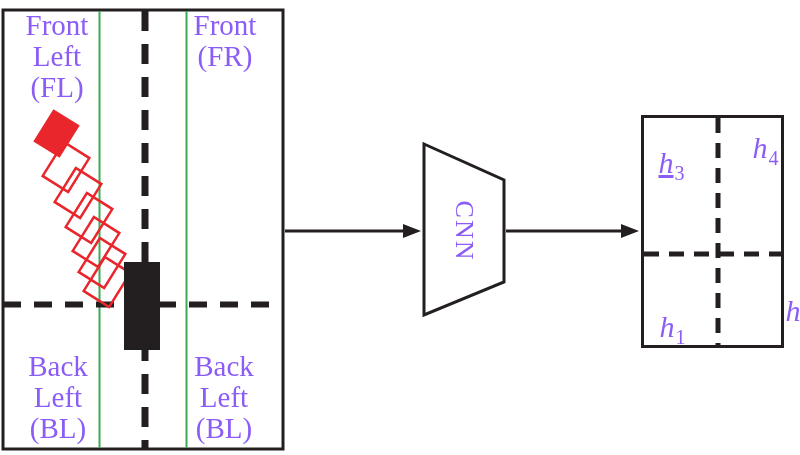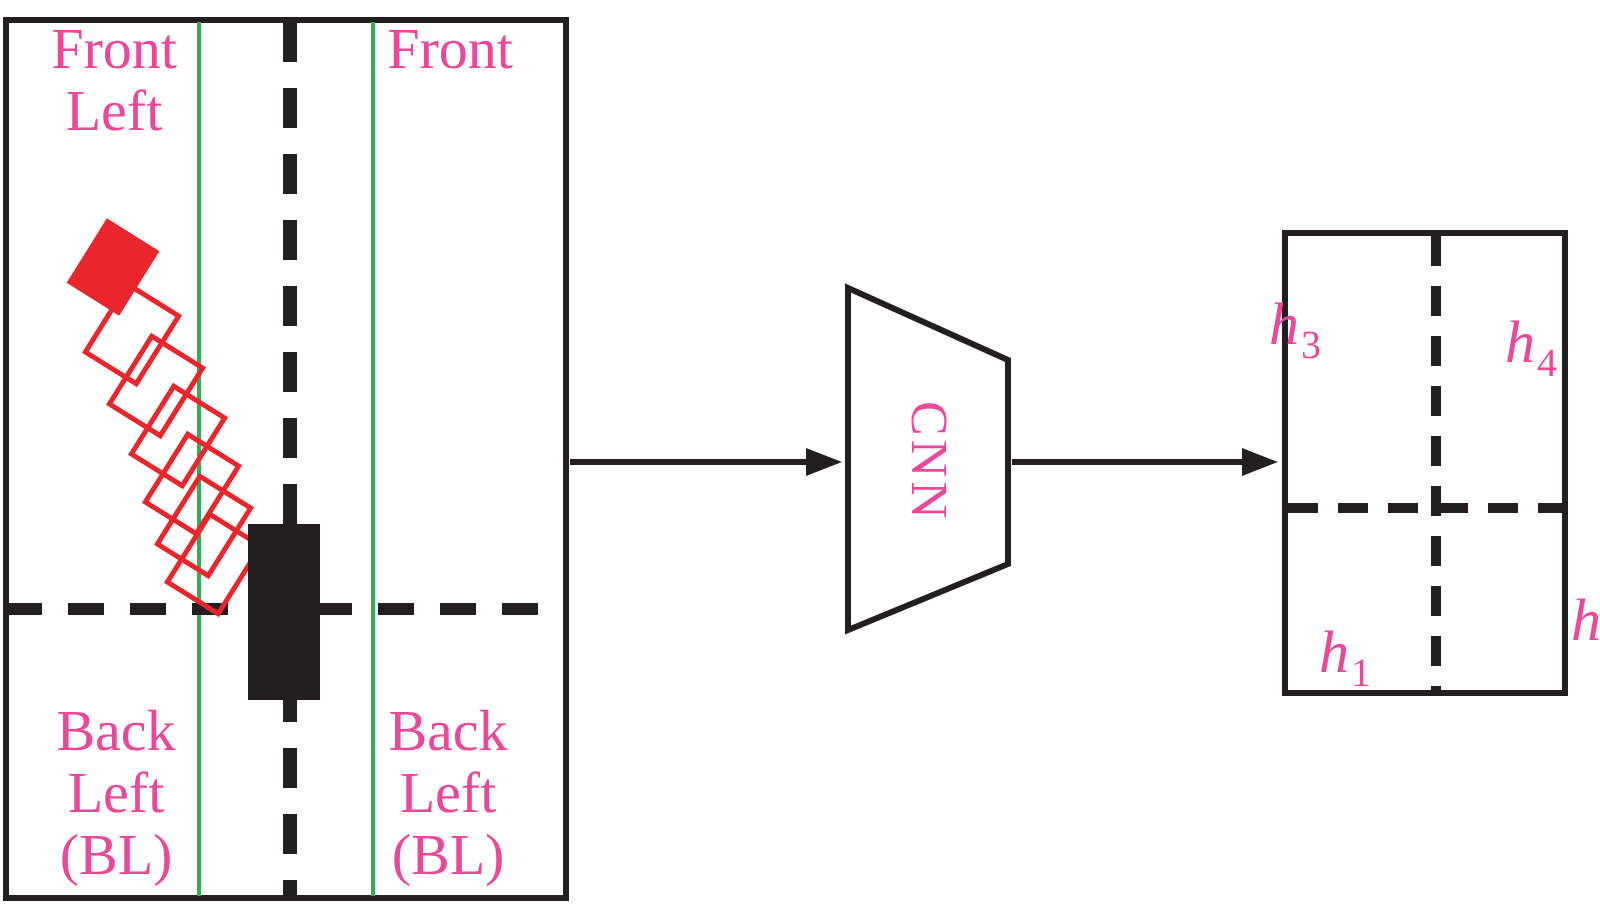--- a/index.html
+++ b/index.html
@@ -1,18 +1,18 @@
 <!DOCTYPE html>
 <html><head>
 <meta charset="utf-8">
 <style>
   html,body{margin:0;padding:0;background:#ffffff;}
   .stage{
     position:relative;width:800px;height:455px;overflow:hidden;
-    font-family:"Liberation Serif", serif;color:#ec4899;background:#ffffff;
+    font-family:"Liberation Serif", serif;color:#8b5cf6;background:#ffffff;
   }
   .stage svg{position:absolute;left:0;top:0;}
   .q-label{position:absolute;text-align:center;font-size:29px;line-height:31px;}
   .q-label span{display:block;}
   .cnn-label{
     position:absolute;left:436px;top:203px;width:56px;height:56px;
     display:flex;align-items:center;justify-content:center;
     transform:rotate(90deg);font-size:26px;letter-spacing:2px;
   }
   .h-cell{
@@ -71,41 +71,43 @@
     <polygon class="arrow-head" points="639,231 621,224 621,238"></polygon>
 
     <rect class="panel-box" x="642.5" y="116.5" width="140" height="230"></rect>
     <line class="dash-out" x1="718" y1="118" x2="718" y2="345"></line>
     <line class="dash-out" x1="644" y1="254" x2="781" y2="254"></line>
   </svg>
 
   <div class="q-label" style="left:12px;top:10px;width:90px;">
     <span>Front</span>
     <span>Left</span>
+    <span>(FL)</span>
   </div>
   <div class="q-label" style="left:180px;top:10px;width:90px;">
     <span>Front</span>
+    <span>(FR)</span>
   </div>
   <div class="q-label" style="left:13px;top:351px;width:90px;">
     <span>Back</span>
     <span>Left</span>
     <span>(BL)</span>
   </div>
   <div class="q-label" style="left:179px;top:351px;width:90px;">
     <span>Back</span>
     <span>Left</span>
     <span>(BL)</span>
   </div>
 
   <div class="cnn-label">CNN</div>
 
-  <div class="h-cell" style="left:647px;top:163px;">
+  <div class="h-cell" style="left:671px;top:163px;text-decoration:underline;">
     <span>h</span><sub>3</sub>
   </div>
-  <div class="h-cell" style="left:765px;top:172px;text-align:center;">
+  <div class="h-cell" style="left:765px;top:148px;text-align:center;">
     <span>h</span><sub>4</sub>
   </div>
   <div class="h-cell" style="left:672px;top:327px;">
     <span>h</span><sub>1</sub>
   </div>
   <div class="h-cell" style="left:766px;top:311px;margin-left:32px;">
     <span>h</span><sub>2</sub>
   </div>
 
 </div>

